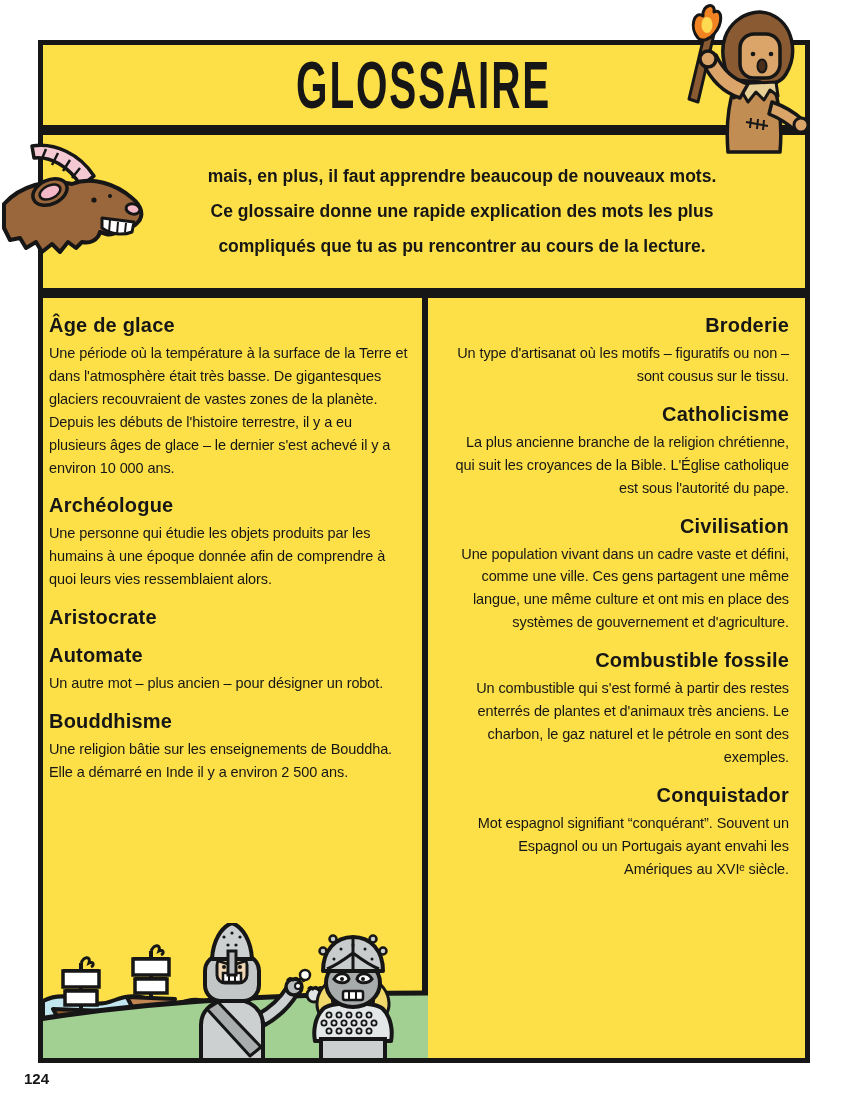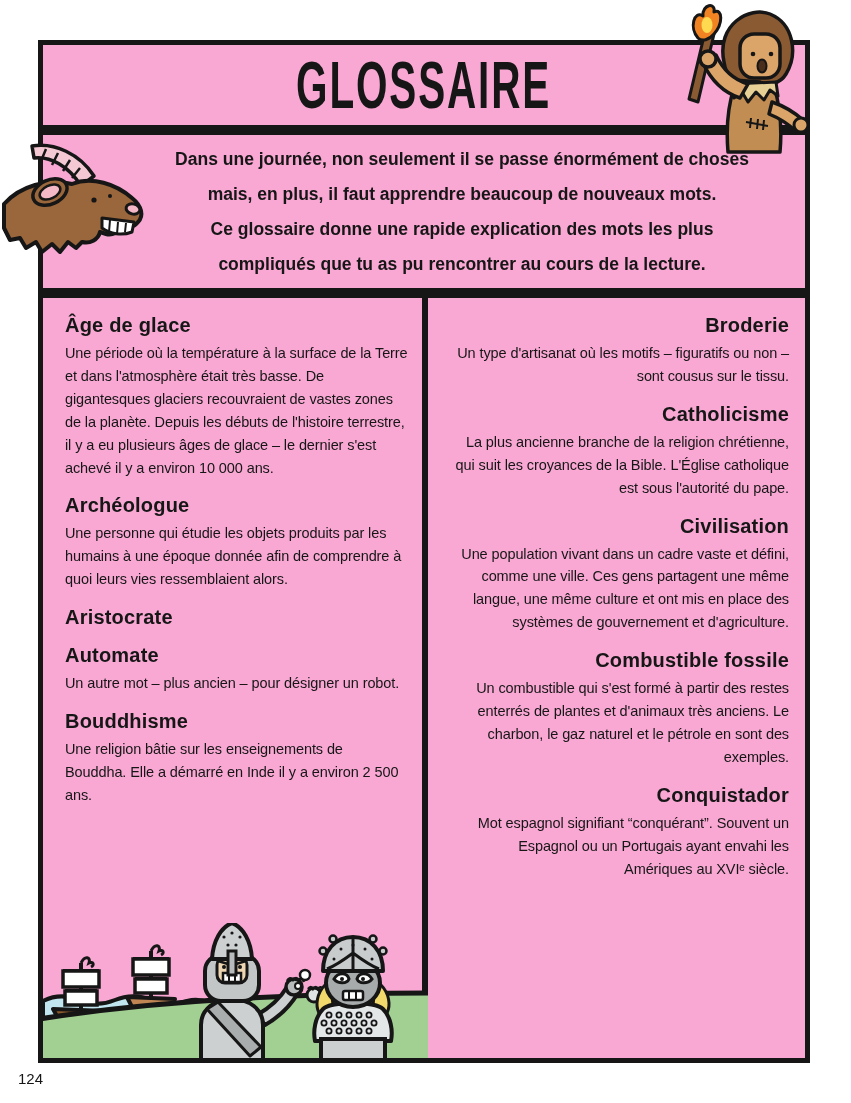--- a/index.html
+++ b/index.html
@@ -5,41 +5,41 @@
   html,body{margin:0;padding:0;}
   body{background:#ffffff;}
   .page{
     position:relative;
     width:851px;height:1103px;
     background:#ffffff;
     font-family:"Liberation Sans", sans-serif;
     color:#161616;
     overflow:hidden;
   }
-  .box{position:absolute;border:5px solid #161616;background:#f9a8d4;box-sizing:border-box;}
+  .box{position:absolute;border:5px solid #161616;background:#fde047;box-sizing:border-box;}
   .title-box{left:38px;top:40px;width:772px;height:90px;display:flex;align-items:center;justify-content:center;}
   .page-title{
     font-weight:bold;font-size:44px;letter-spacing:2px;
     transform:scale(0.92,1.52);transform-origin:center;
     white-space:nowrap;
   }
   .intro-box{left:38px;top:130px;width:772px;height:163px;display:flex;align-items:center;}
   .intro-text{
     width:100%;box-sizing:border-box;
     padding:6px 22px 6px 98px;
     text-align:center;font-weight:bold;font-size:17.5px;line-height:2.0;
   }
   .content-box{left:38px;top:293px;width:772px;height:770px;display:flex;}
   .col{box-sizing:border-box;position:relative;}
-  .col-left{width:385px;border-right:6px solid #161616;padding:16px 14px 0 22px;}
+  .col-left{width:385px;border-right:6px solid #161616;padding:16px 14px 0 6px;}
   .col-right{flex:1;padding:16px 16px 0 20px;text-align:right;}
   .entry{margin-bottom:15px;}
   .term{font-weight:bold;font-size:20px;margin:0 0 5px 0;letter-spacing:0.2px;}
   .def{font-size:14.5px;line-height:1.58;letter-spacing:-0.1px;}
-  .page-number{position:absolute;left:18px;top:1070px;font-weight:normal;font-size:15px;}
+  .page-number{position:absolute;left:24px;top:1070px;font-weight:bold;font-size:15px;}
   .illus{position:absolute;pointer-events:none;}
   .caveman{left:656px;top:2px;width:154px;height:152px;z-index:6;}
   .goat{left:2px;top:140px;width:152px;height:152px;z-index:6;}
   .knights{left:0;bottom:0;width:385px;height:135px;z-index:2;}
 </style>
 </head>
 <body>
 
 <div class="page">
 
@@ -69,21 +69,20 @@
 
     <path d="M84,96 C66,90 54,76 47,61 L60,53 C67,68 79,78 92,82 Z" fill="#dba469" stroke="#161616" stroke-width="3.5" stroke-linejoin="round"></path>
     <circle cx="52" cy="57" r="8" fill="#dba469" stroke="#161616" stroke-width="3.5"></circle>
 
     <path d="M116,100 C128,104 138,110 147,118 L140,129 C131,121 123,116 113,112 Z" fill="#dba469" stroke="#161616" stroke-width="3.5" stroke-linejoin="round"></path>
     <circle cx="145" cy="123" r="7" fill="#dba469" stroke="#161616" stroke-width="3"></circle>
   </svg>
 
   <div class="box intro-box">
     <div class="intro-text">
-      <div>Dans une journée, non seulement il se passe énormément de choses</div>
       <div>mais, en plus, il faut apprendre beaucoup de nouveaux mots.</div>
       <div>Ce glossaire donne une rapide explication des mots les plus</div>
       <div>compliqués que tu as pu rencontrer au cours de la lecture.</div>
     </div>
   </div>
 
   <svg class="illus goat" viewBox="0 0 152 152">
 
     <path d="M30,6 C52,2 78,14 92,36 L79,46 C67,26 48,16 32,18 Z" fill="#f4c9d4" stroke="#161616" stroke-width="3.5" stroke-linejoin="round"></path>
     <path d="M44,9 L39,21 M56,13 L50,25 M68,20 L61,31 M78,28 L70,38" fill="none" stroke="#161616" stroke-width="2.5"></path>

